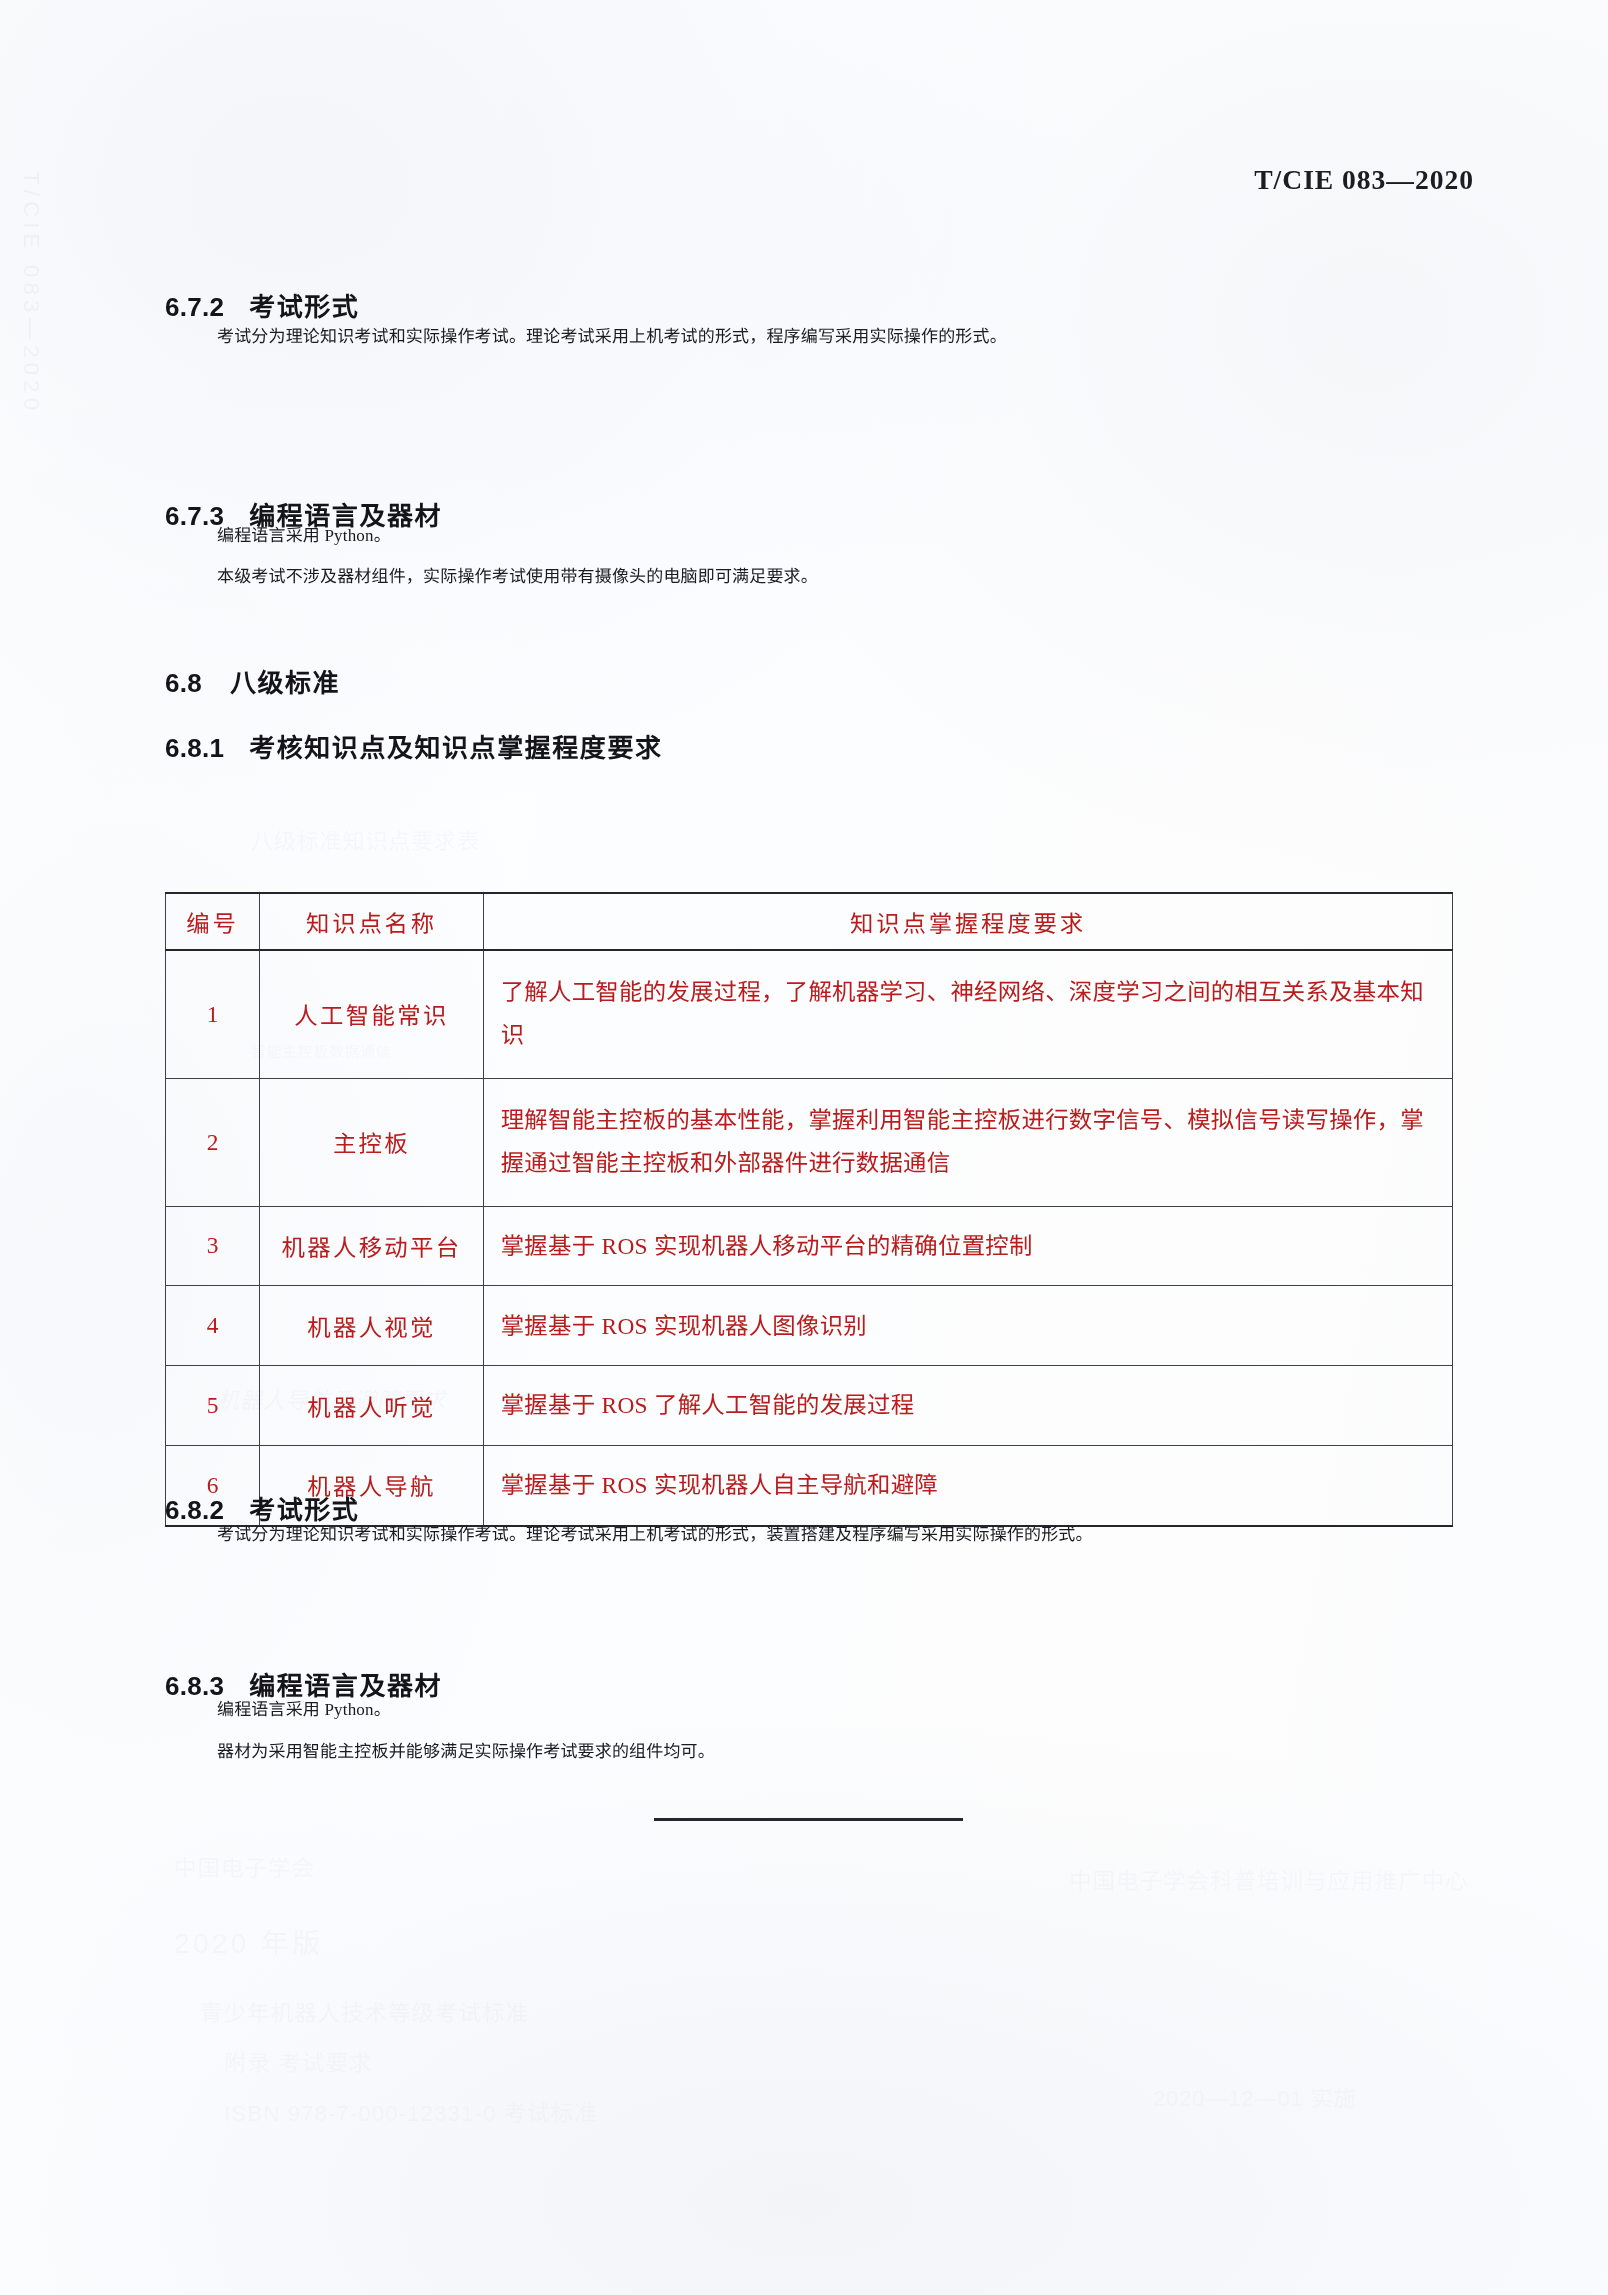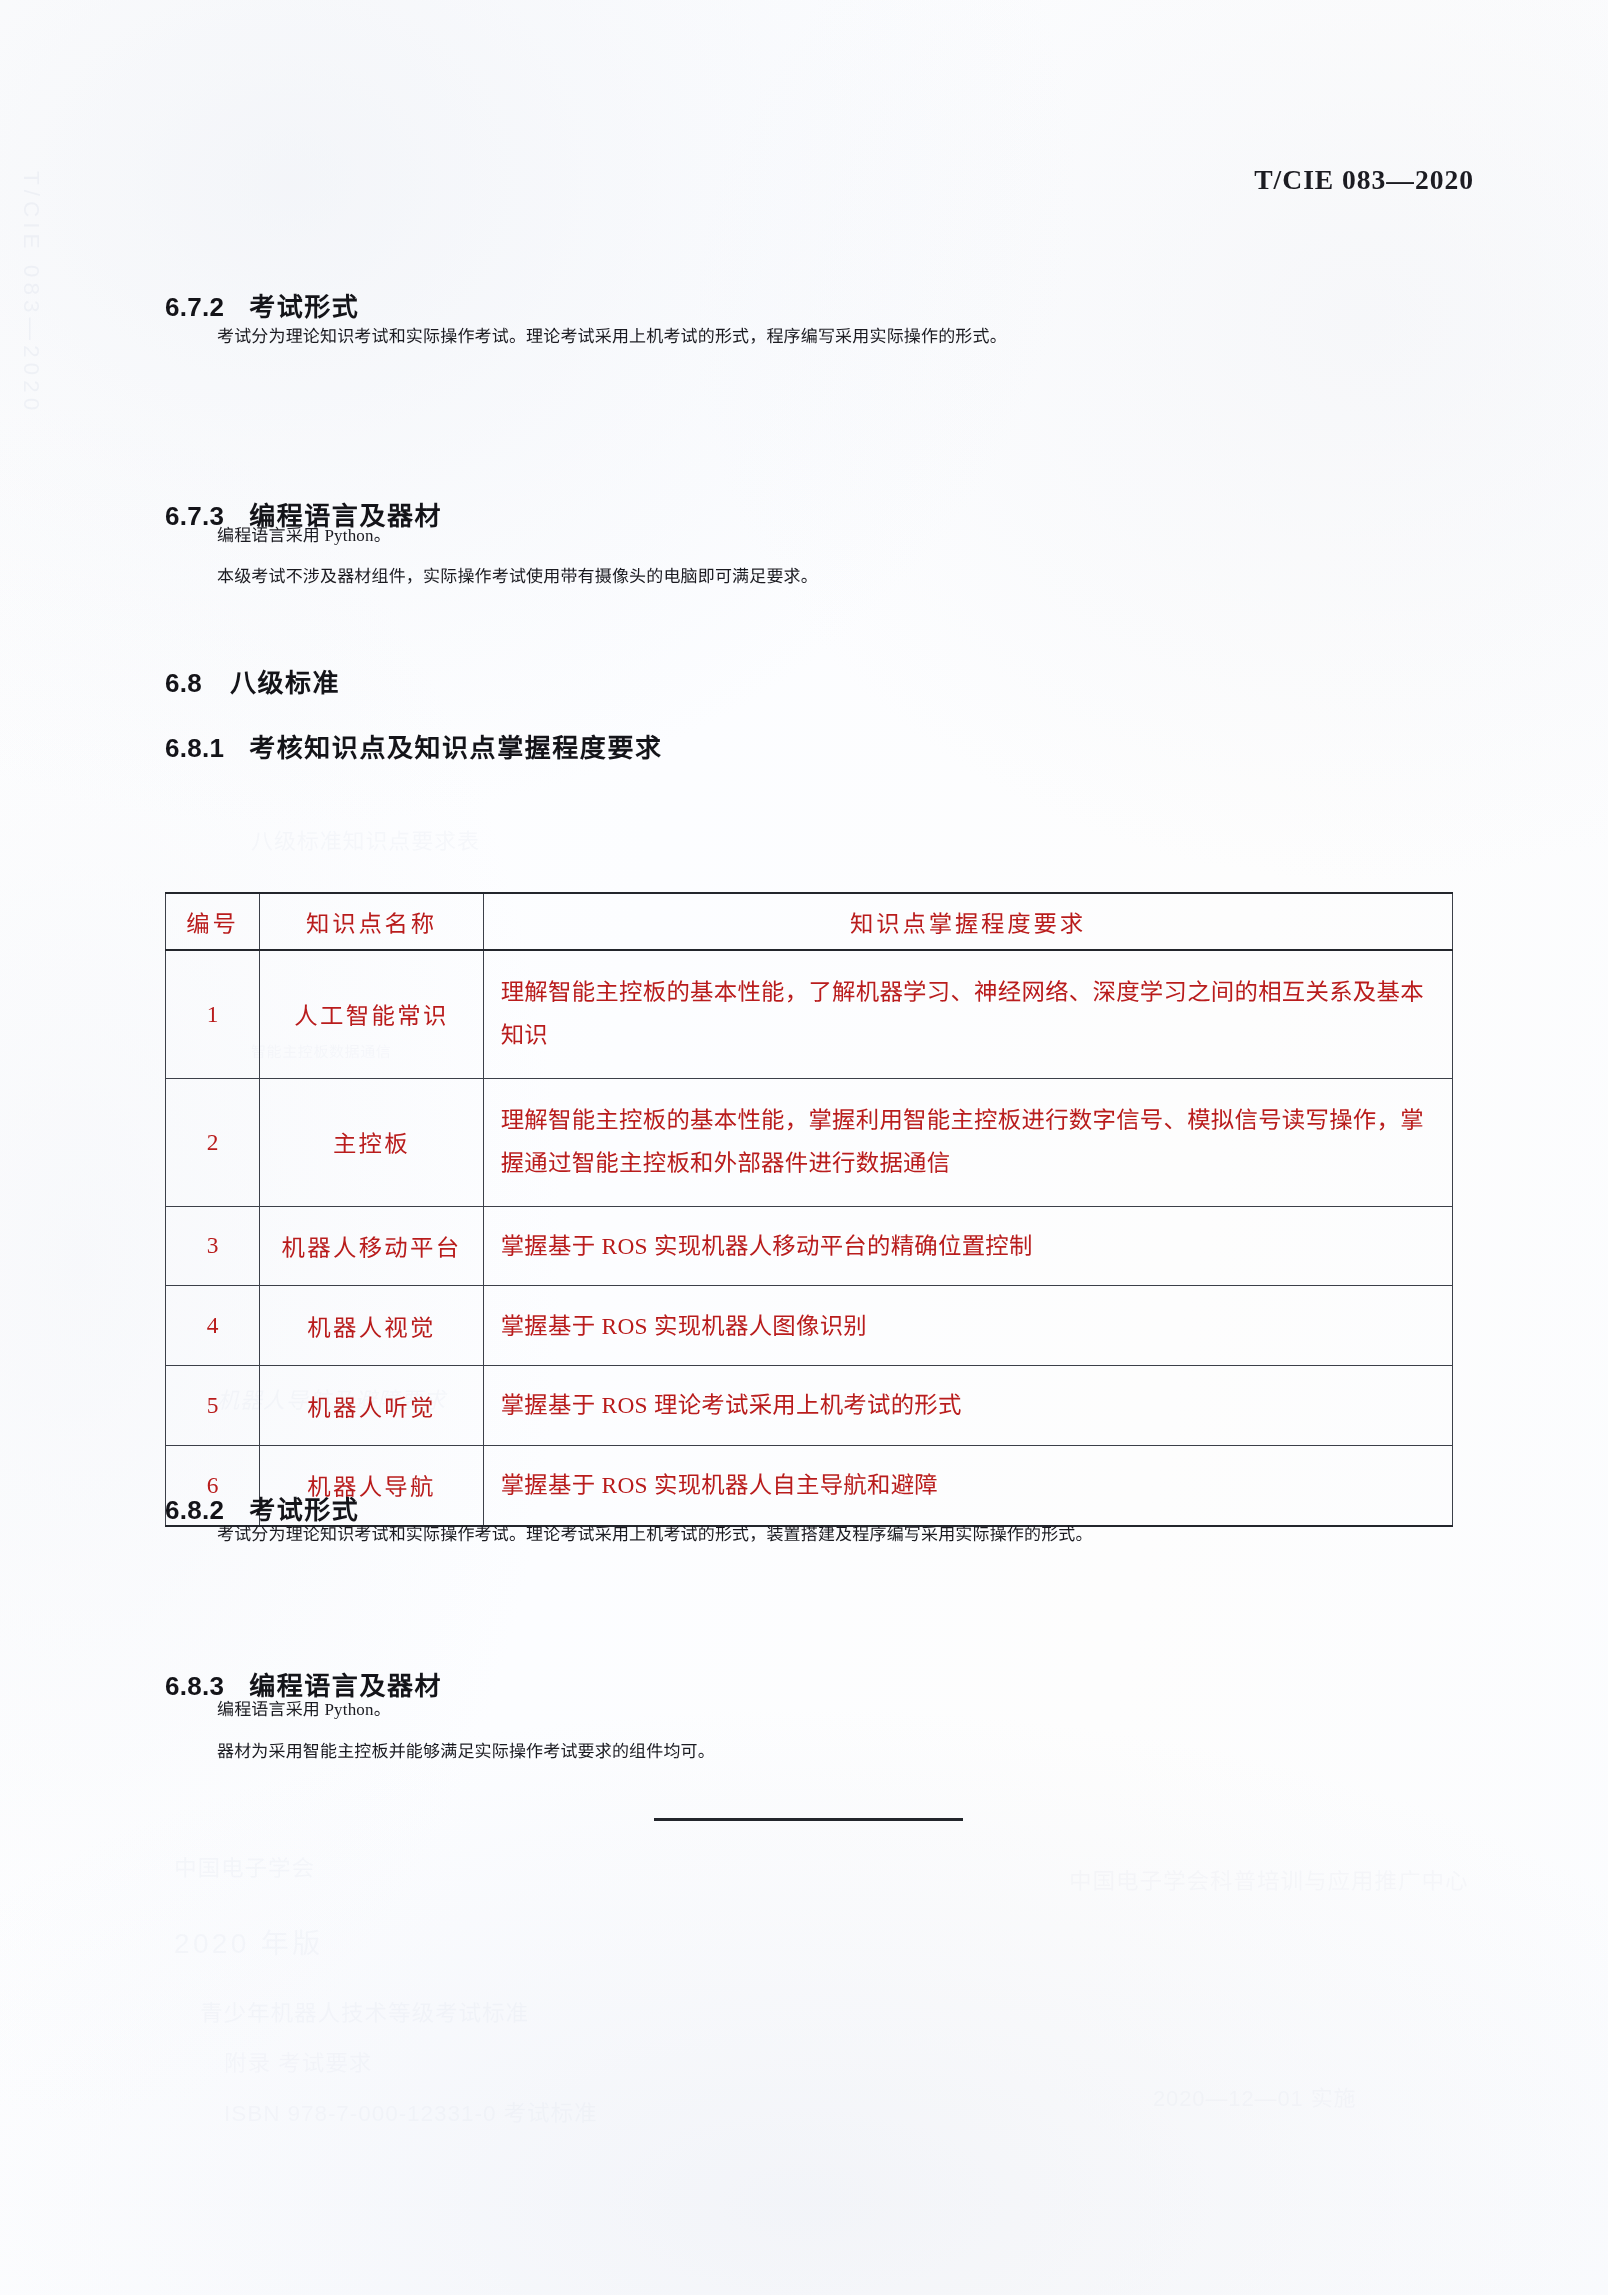--- a/index.html
+++ b/index.html
@@ -243,41 +243,41 @@
         <tr>
           <th>编号</th>
           <th>知识点名称</th>
           <th>知识点掌握程度要求</th>
         </tr>
       </thead>
       <tbody>
         <tr class="tall">
           <td class="c-no">1</td>
           <td class="c-name">人工智能常识</td>
-          <td class="c-req">理解智能主控板的基本性能，了解机器学习、神经网络、深度学习之间的相互关系及基本知识</td>
+          <td class="c-req">了解人工智能的发展过程，了解机器学习、神经网络、深度学习之间的相互关系及基本知识</td>
         </tr>
         <tr class="tall">
           <td class="c-no">2</td>
           <td class="c-name">主控板</td>
           <td class="c-req">理解智能主控板的基本性能，掌握利用智能主控板进行数字信号、模拟信号读写操作，掌握通过智能主控板和外部器件进行数据通信</td>
         </tr>
         <tr class="short">
           <td class="c-no">3</td>
           <td class="c-name">机器人移动平台</td>
           <td class="c-req">掌握基于 ROS 实现机器人移动平台的精确位置控制</td>
         </tr>
         <tr class="short">
           <td class="c-no">4</td>
           <td class="c-name">机器人视觉</td>
           <td class="c-req">掌握基于 ROS 实现机器人图像识别</td>
         </tr>
         <tr class="short">
           <td class="c-no">5</td>
           <td class="c-name">机器人听觉</td>
-          <td class="c-req">掌握基于 ROS 理论考试采用上机考试的形式</td>
+          <td class="c-req">掌握基于 ROS 了解人工智能的发展过程</td>
         </tr>
         <tr class="short">
           <td class="c-no">6</td>
           <td class="c-name">机器人导航</td>
           <td class="c-req">掌握基于 ROS 实现机器人自主导航和避障</td>
         </tr>
       </tbody>
     </table>
 
     <div class="h-clause lvl3" style="top:1445px">

